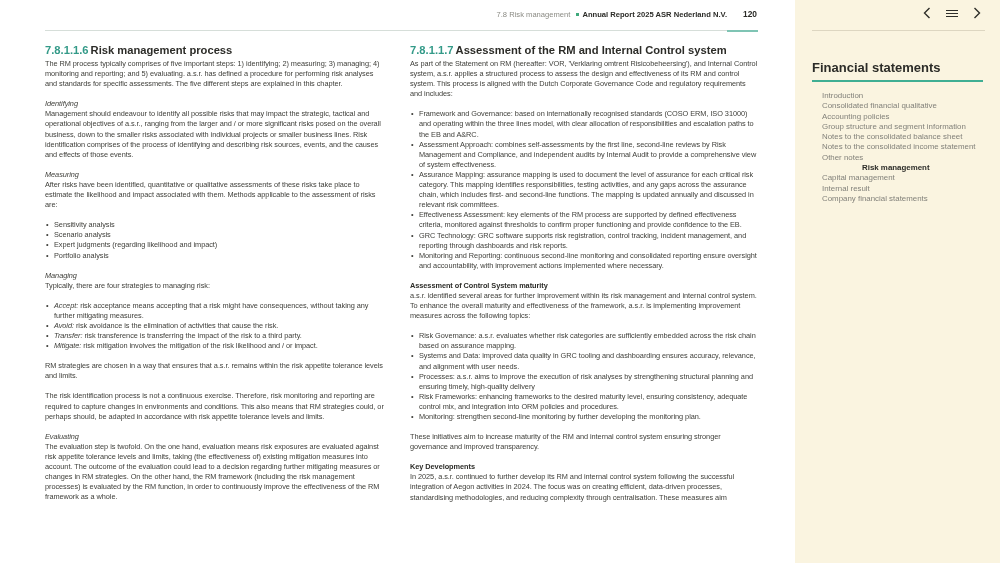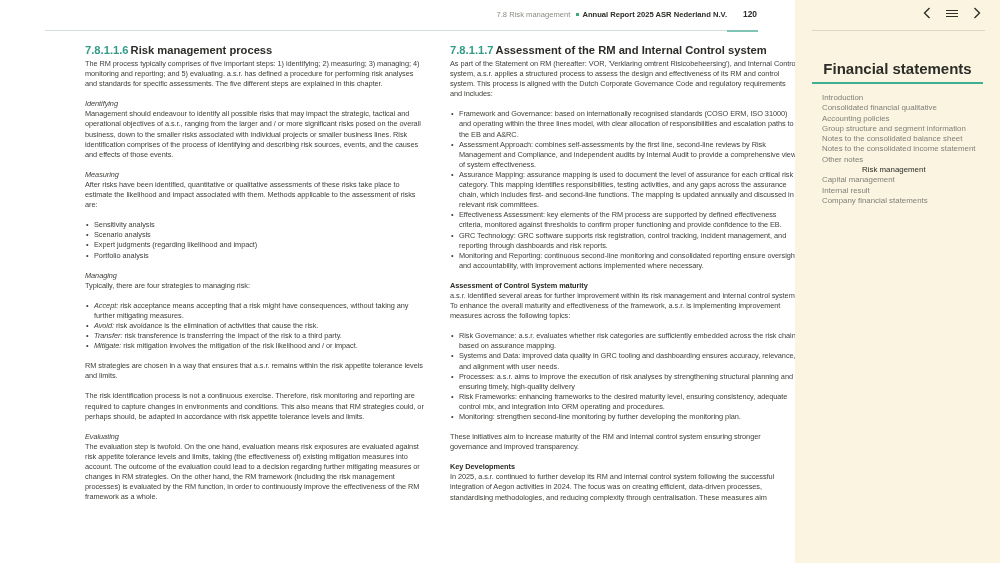--- a/index.html
+++ b/index.html
@@ -20,21 +20,21 @@
   .topbar .dot{
     display:inline-block;width:3px;height:3px;background:#3fa97c;
     margin:0 3px 1px 6px;vertical-align:middle;
   }
   .topbar .rpt{font-weight:bold;color:#2c2c28;}
   .topbar .pageno{font-weight:bold;color:#2c2c28;margin-left:16px;font-size:8.4px;}
   .rule{position:absolute;top:30px;left:45px;right:37px;height:1px;background:#d6ded9;}
   .rule-accent{position:absolute;right:0;top:-0.5px;width:31px;height:2px;background:#7fc4b4;}
 
   
-  .col{position:absolute;top:44px;color:#41413c;margin-left:40px;}
+  .col{position:absolute;top:44px;color:#41413c;}
   .col-left{left:45px;width:341px;}
   .col-right{left:410px;width:348px;}
   .sec-h{font-size:11.2px;line-height:12px;font-weight:bold;color:#2c2c28;margin:0 0 3px 0;}
   .sec-num{color:#339a88;margin-right:2px;}
   .blocks{font-size:7.35px;line-height:10.1px;letter-spacing:-0.05px;}
   .bp{margin:0 0 10px 0;}
   .sub-i{font-style:italic;}
   .sub-b{font-weight:bold;color:#2c2c28;}
   .bl{list-style:none;margin:0 0 10px 0;padding:0;}
   .bl li{position:relative;padding-left:9px;}
@@ -44,26 +44,26 @@
   
   .sidebar{
     position:absolute;right:0;top:0;bottom:0;width:205px;
     background:#faf4e0;
   }
   .nav-icons{position:absolute;top:7px;right:19px;display:flex;align-items:center;gap:15px;}
   .nav-btn{display:inline-flex;align-items:center;justify-content:center;cursor:pointer;color:#2e2e2a;}
   .nav-btn svg{display:block;}
   .burger i{display:block;width:12px;height:0;border-top:1.3px solid #2e2e2a;margin:2px 0;}
   .side-rule{position:absolute;top:30px;left:17px;right:15px;height:1px;background:#ddd6c1;}
-  .side-title{margin:60px 17px 0 17px;font-size:15px;font-weight:bold;color:#2c2c28;text-align:center;}
+  .side-title{margin:60px 17px 0 17px;font-size:13px;font-weight:bold;color:#2c2c28;}
   .side-underline{margin:5px 17px 0 17px;height:2px;background:#3fae93;}
   .side-list{list-style:none;margin:9px 15px 0 27px;padding:0;
     font-size:7.9px;line-height:10.3px;color:#82817a;}
   .side-list li{cursor:pointer;}
-  .side-list li.active{font-weight:normal;color:#2c2c28;padding-left:40px;}
+  .side-list li.active{font-weight:bold;color:#2c2c28;padding-left:40px;}
 </style>
 </head>
 <body>
 
 <div class="main">
 
   <div class="topbar">
     <span class="crumb">7.8 Risk management</span><span class="dot"></span><span class="rpt">Annual Report 2025 ASR Nederland N.V.</span><span class="pageno">120</span>
   </div>
   <div class="rule">
@@ -110,21 +110,21 @@
           <li>Effectiveness Assessment: key elements of the RM process are supported by defined effectiveness criteria, monitored against thresholds to confirm proper functioning and provide confidence to the EB.</li>
           <li>GRC Technology: GRC software supports risk registration, control tracking, incident management, and reporting through dashboards and risk reports.</li>
           <li>Monitoring and Reporting: continuous second-line monitoring and consolidated reporting ensure oversight and accountability, with improvement actions implemented where necessary.</li>
         </ul>
         <div class="sub-b">Assessment of Control System maturity</div>
         <p class="bp">a.s.r. identified several areas for further improvement within its risk management and internal control system. To enhance the overall maturity and effectiveness of the framework, a.s.r. is implementing improvement measures across the following topics:</p>
         <ul class="bl">
           <li>Risk Governance: a.s.r. evaluates whether risk categories are sufficiently embedded across the risk chain based on assurance mapping.</li>
           <li>Systems and Data: improved data quality in GRC tooling and dashboarding ensures accuracy, relevance, and alignment with user needs.</li>
           <li>Processes: a.s.r. aims to improve the execution of risk analyses by strengthening structural planning and ensuring timely, high-quality delivery</li>
-          <li>Risk Frameworks: enhancing frameworks to the desired maturity level, ensuring consistency, adequate control mix, and integration into ORM operating and procedures.</li>
+          <li>Risk Frameworks: enhancing frameworks to the desired maturity level, ensuring consistency, adequate control mix, and integration into ORM policies and procedures.</li>
           <li>Monitoring: strengthen second-line monitoring by further developing the monitoring plan.</li>
         </ul>
         <p class="bp">These initiatives aim to increase maturity of the RM and internal control system ensuring stronger governance and improved transparency.</p>
         <div class="sub-b">Key Developments</div>
         <p class="bp">In 2025, a.s.r. continued to further develop its RM and internal control system following the successful integration of Aegon activities in 2024. The focus was on creating efficient, data-driven processes, standardising methodologies, and reducing complexity through centralisation. These measures aim</p>
       </div>
   </div>
 
 </div>
 

